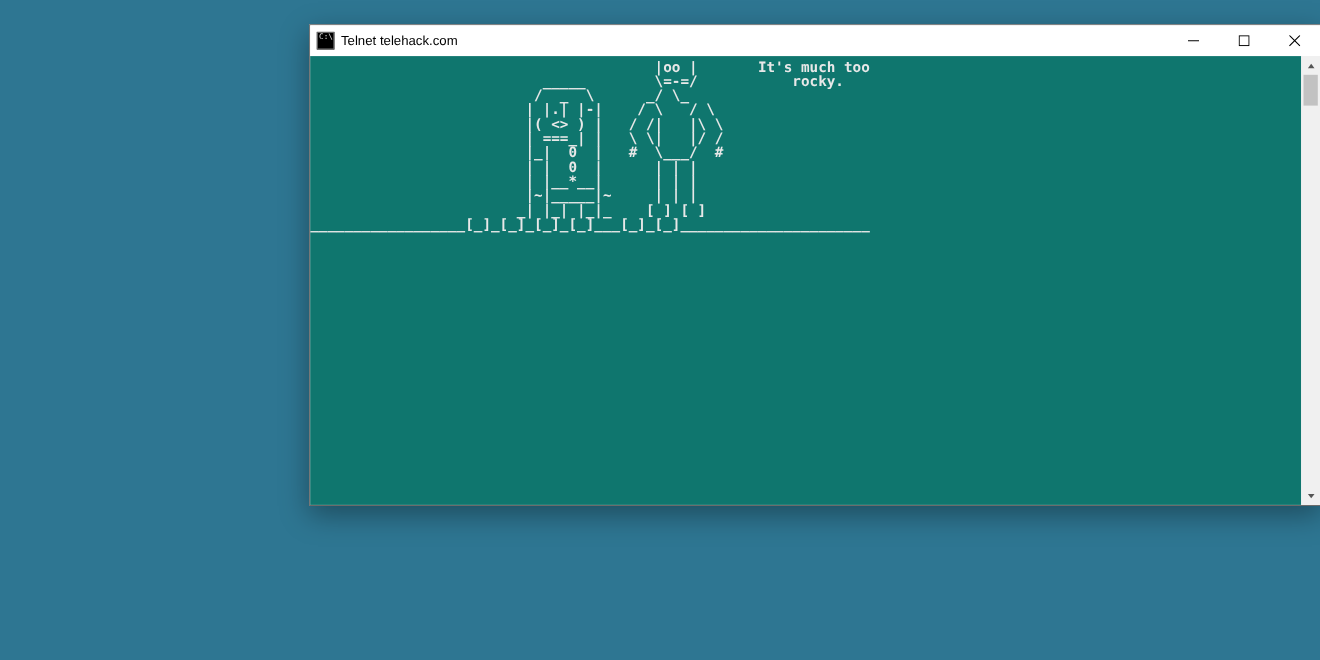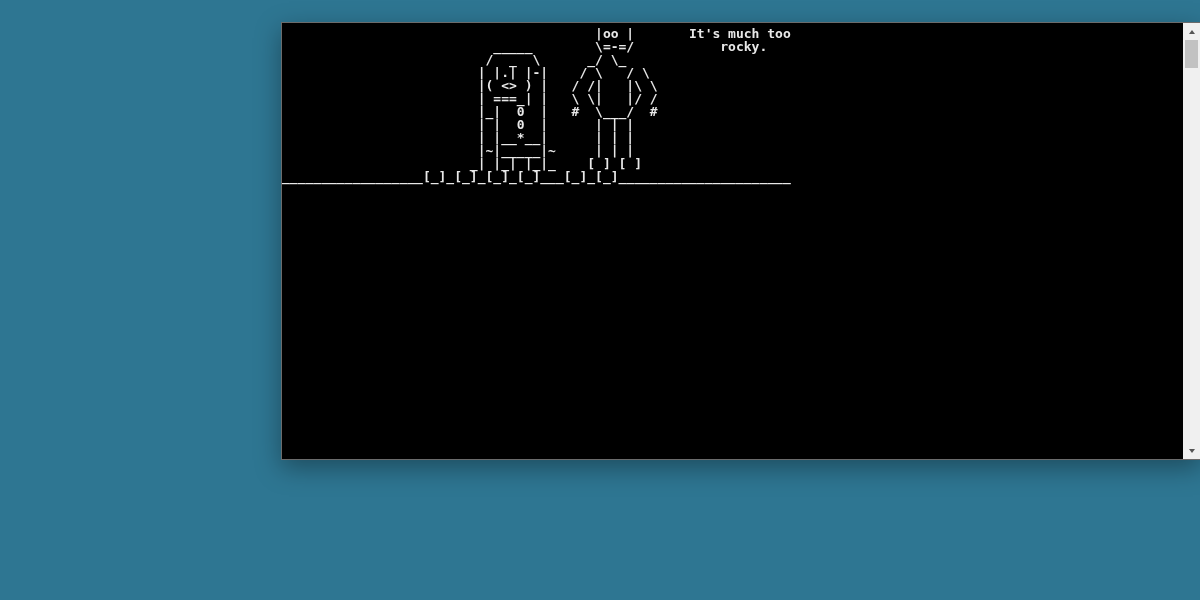--- a/index.html
+++ b/index.html
@@ -65,21 +65,21 @@
   }
   .win-btn svg { width: 10px; height: 10px; }
 
   .client {
     flex: 1 1 auto;
     display: flex;
     min-height: 0;
   }
   .terminal {
     flex: 1 1 auto;
-    background: #000000;
+    background: #0f766e;
     color: #e8e8e8;
     font-family: Consolas, "Lucida Console", monospace;
     font-size: 13px;
     line-height: 13px;
     white-space: pre;
     padding: 4px 0 0 0;
     overflow: hidden;
     font-weight: bold;
     letter-spacing: 0px;
   }
@@ -109,20 +109,40 @@
     left: 2px; right: 2px;
     top: 0;
     height: 28px;
     background: #c2c2c2;
   }
 </style>
 </head>
 <body>
 
 <div class="window">
+  <div class="titlebar">
+    <div class="app-icon"></div>
+    <div class="title-text">Telnet telehack.com</div>
+    <div class="spacer"></div>
+    <div class="win-btn">
+      <svg viewBox="0 0 10 10">
+          <path d="M0 5 H10" stroke="currentColor" stroke-width="1"></path>
+        </svg>
+    </div>
+    <div class="win-btn">
+      <svg viewBox="0 0 10 10">
+          <rect x="0.5" y="0.5" width="9" height="9" fill="none" stroke="currentColor" stroke-width="1"></rect>
+        </svg>
+    </div>
+    <div class="win-btn close">
+      <svg viewBox="0 0 10 10">
+          <path d="M0 0 L10 10 M10 0 L0 10" stroke="currentColor" stroke-width="1"></path>
+        </svg>
+    </div>
+  </div>
   <div class="client">
     <div class="terminal">                                        |oo |       It's much too
                            _____        \=-=/           rocky.
                           /  _  \      _/ \_
                          | |.| |-|    / \   / \
                          |( &lt;&gt; ) |   / /|   |\ \
                          | ===_| |   \ \|   |/ /
                          |_|  0  |   #  \___/  #
                          | |  0  |      | | |
                          | |__*__|      | | |

